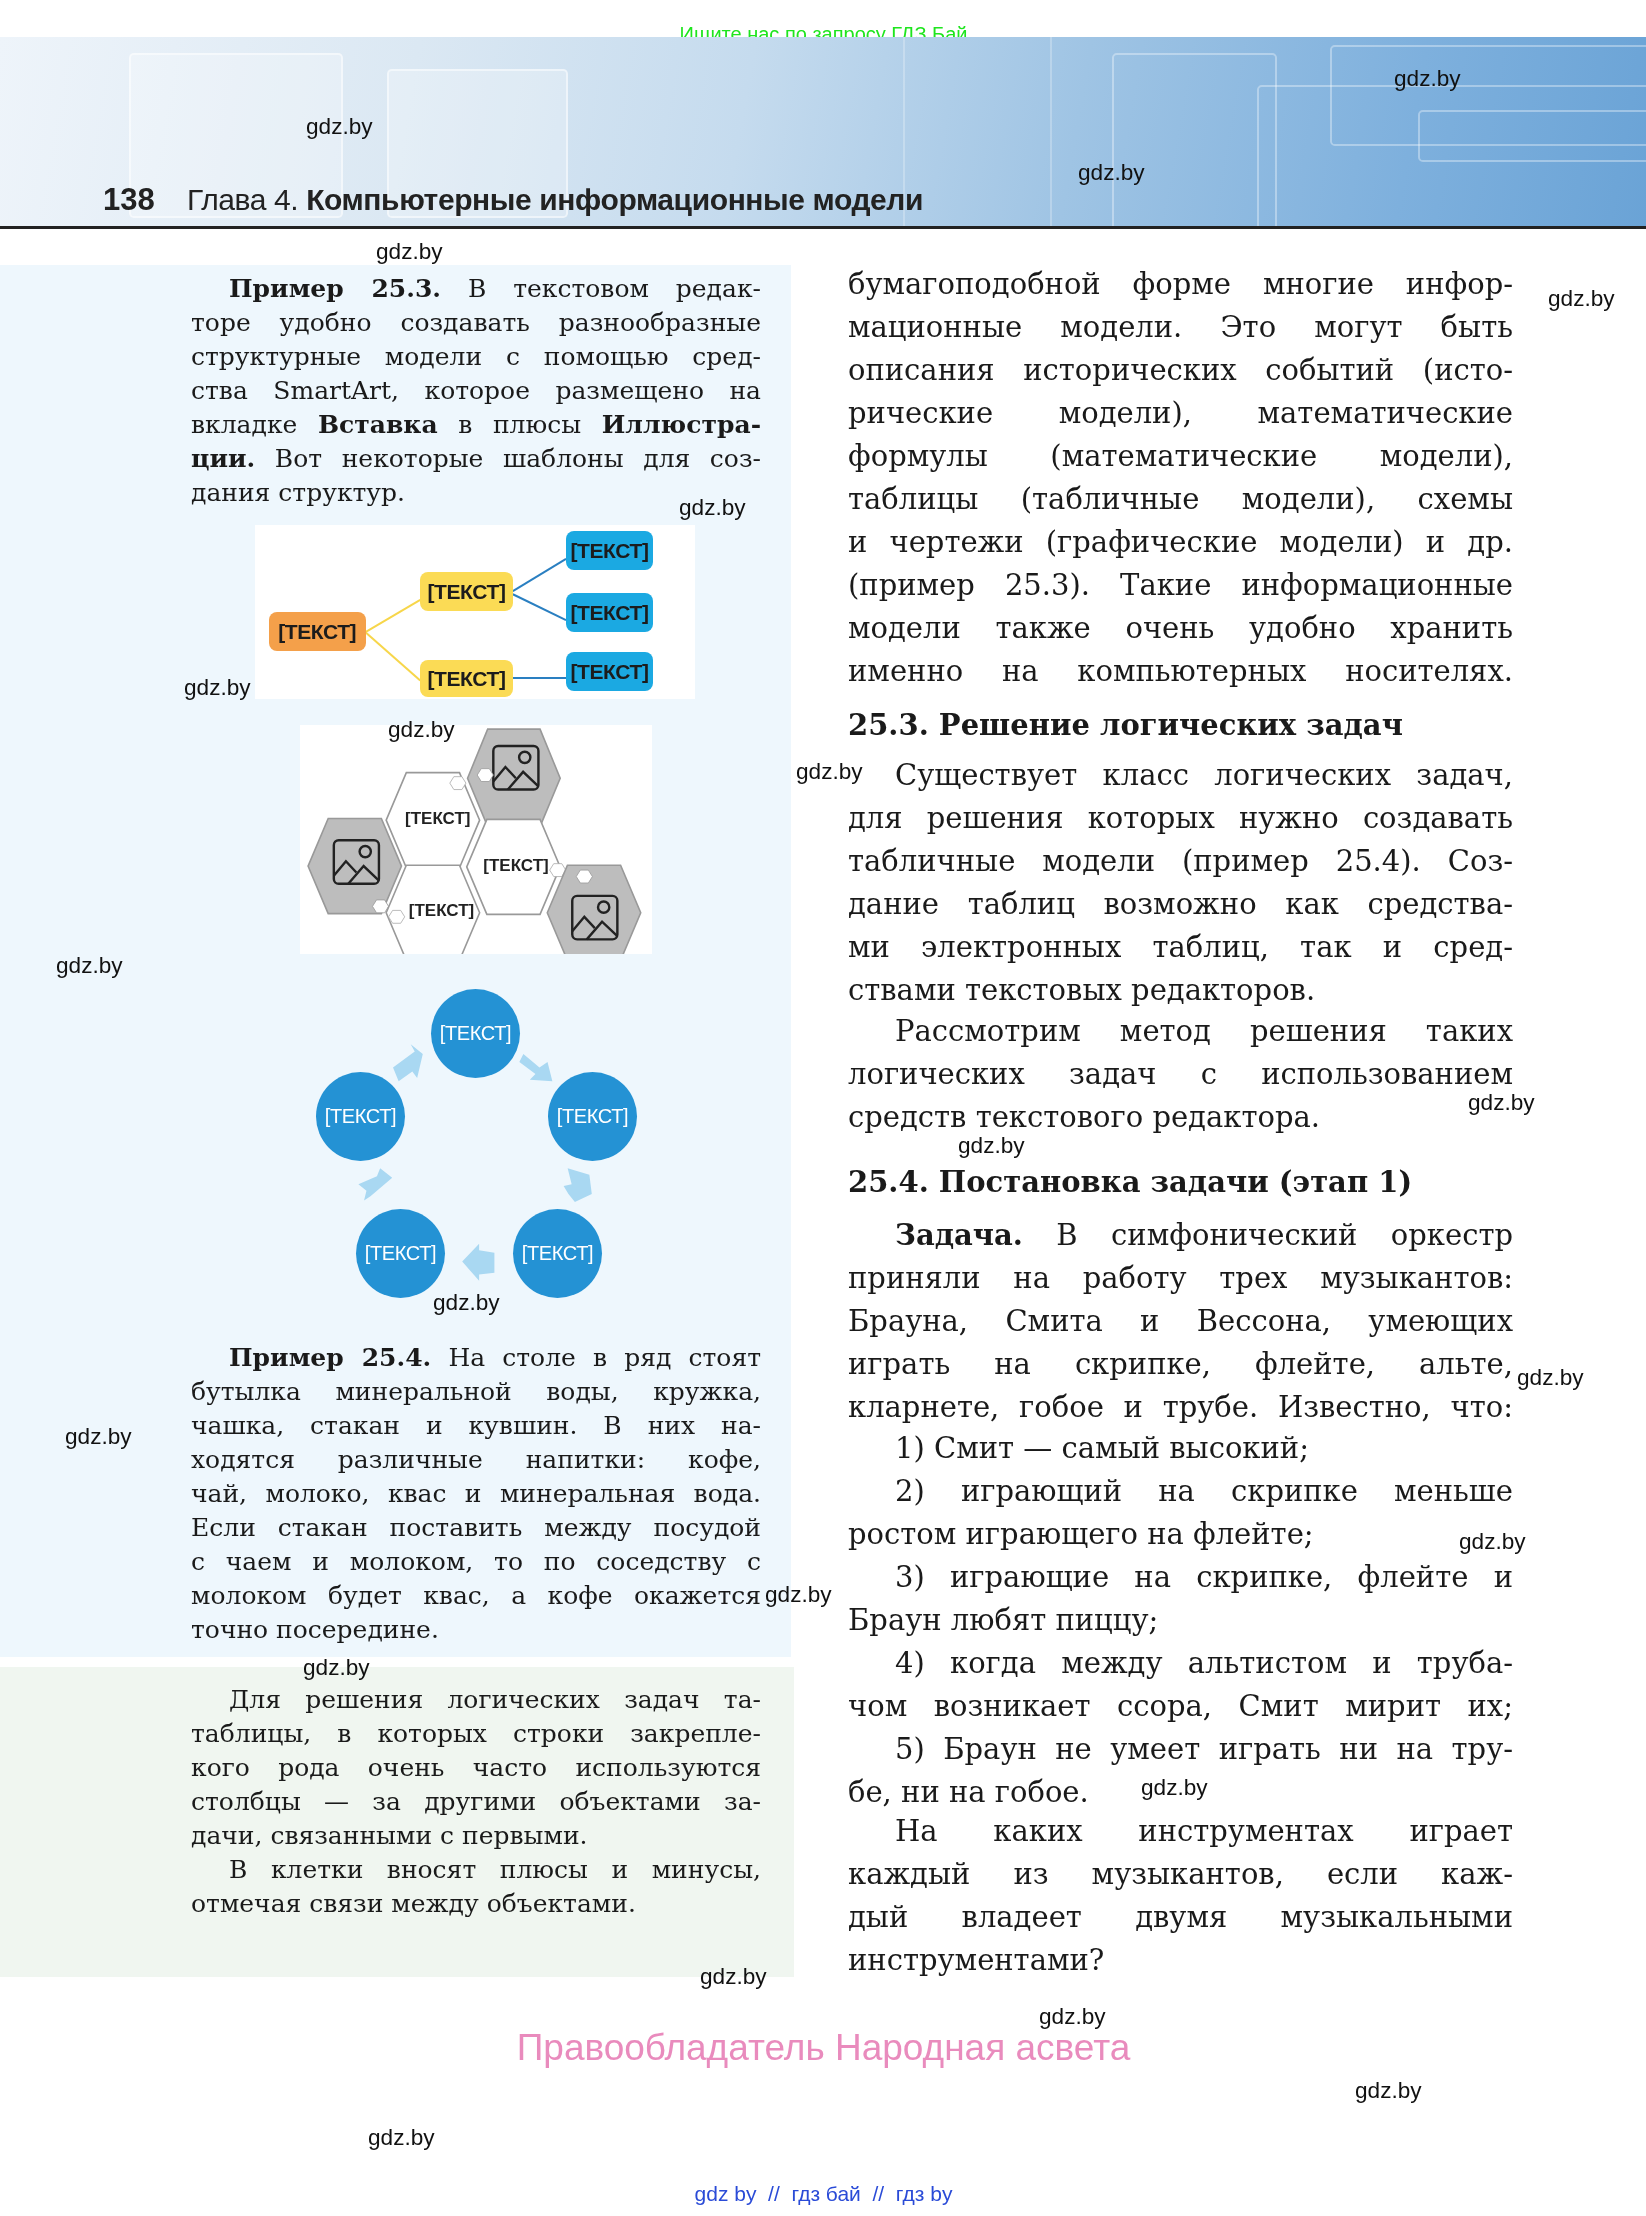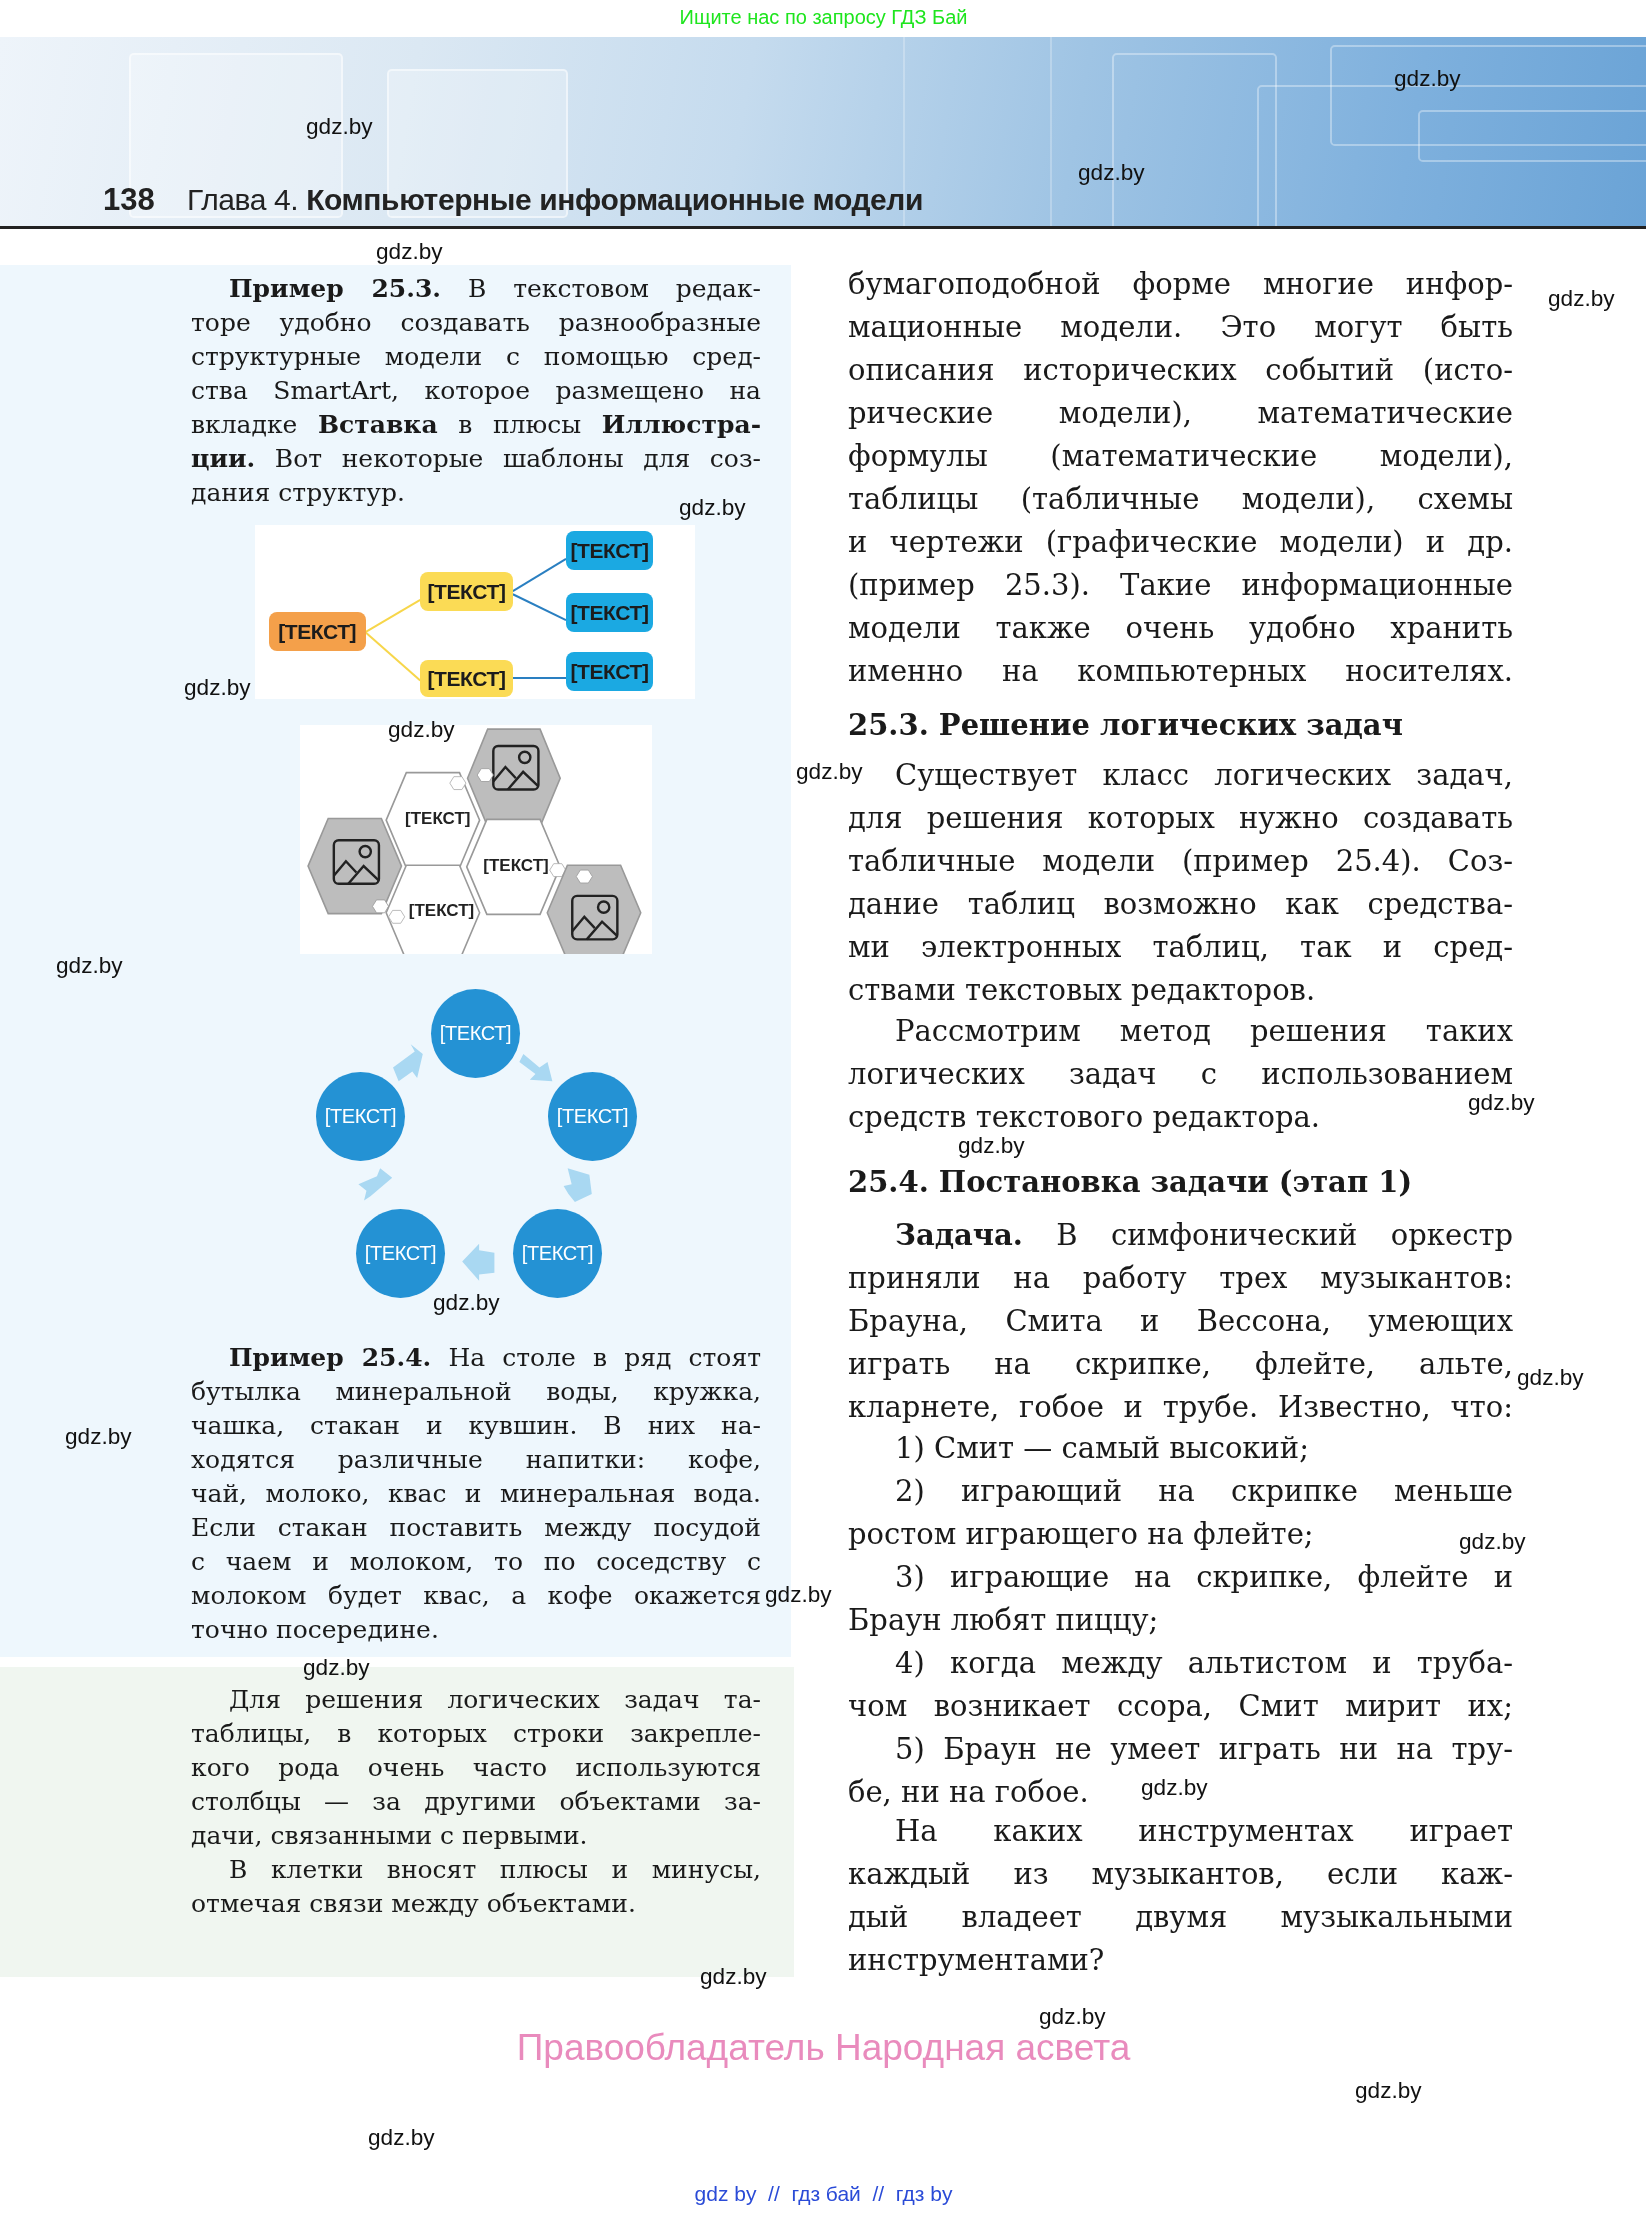--- a/index.html
+++ b/index.html
@@ -1,19 +1,19 @@
 <!DOCTYPE html>
 <html style="font-size:13px"><head>
 <meta charset="utf-8">
 <style>
   html, body { margin:0; padding:0; }
   body { width:1647px; height:2216px; position:relative; background:#ffffff; overflow:hidden;
          font-family:"DejaVu Serif", serif; color:#1a1a1a; }
   .abs { position:absolute; }
-  .top-banner { left:0; top:0; width:1647px; height:35px; text-align:center;
+  .top-banner { left:0; top:17px; width:1647px; height:35px; text-align:center;
                 font-family:"Liberation Sans", sans-serif; font-size:20px; line-height:35px; }
   .header { left:0; top:37px; width:1647px; height:190px;
             background: linear-gradient(100deg, #eef4fa 0%, #dbe8f3 25%, #c5dbee 45%, #9fc4e4 65%, #7eb0dd 85%, #6aa3d6 100%); overflow:hidden; }
   .header .trace { position:absolute; border:2.4px solid rgba(255,255,255,0.35); border-radius:4.8px; }
   .header-rule { left:0; top:226px; width:1647px; height:3.2px; background:#222; }
   .page-no { left:103px; top:182px; font-family:"Liberation Sans", sans-serif; font-weight:bold; font-size:31px; line-height:35px; color:#222; }
   .chapter { left:187px; top:182px; font-family:"Liberation Sans", sans-serif; font-size:30px; line-height:35px; color:#222; white-space:nowrap; letter-spacing:-0.4px;text-align:center; }
   .chapter .bold { font-weight:bold; }
   .panel-blue { left:0; top:265px; width:791px; height:1392px; background:#eef7fd; }
   .panel-green { left:0; top:1667px; width:794px; height:310px; background:#f0f6f0; }

